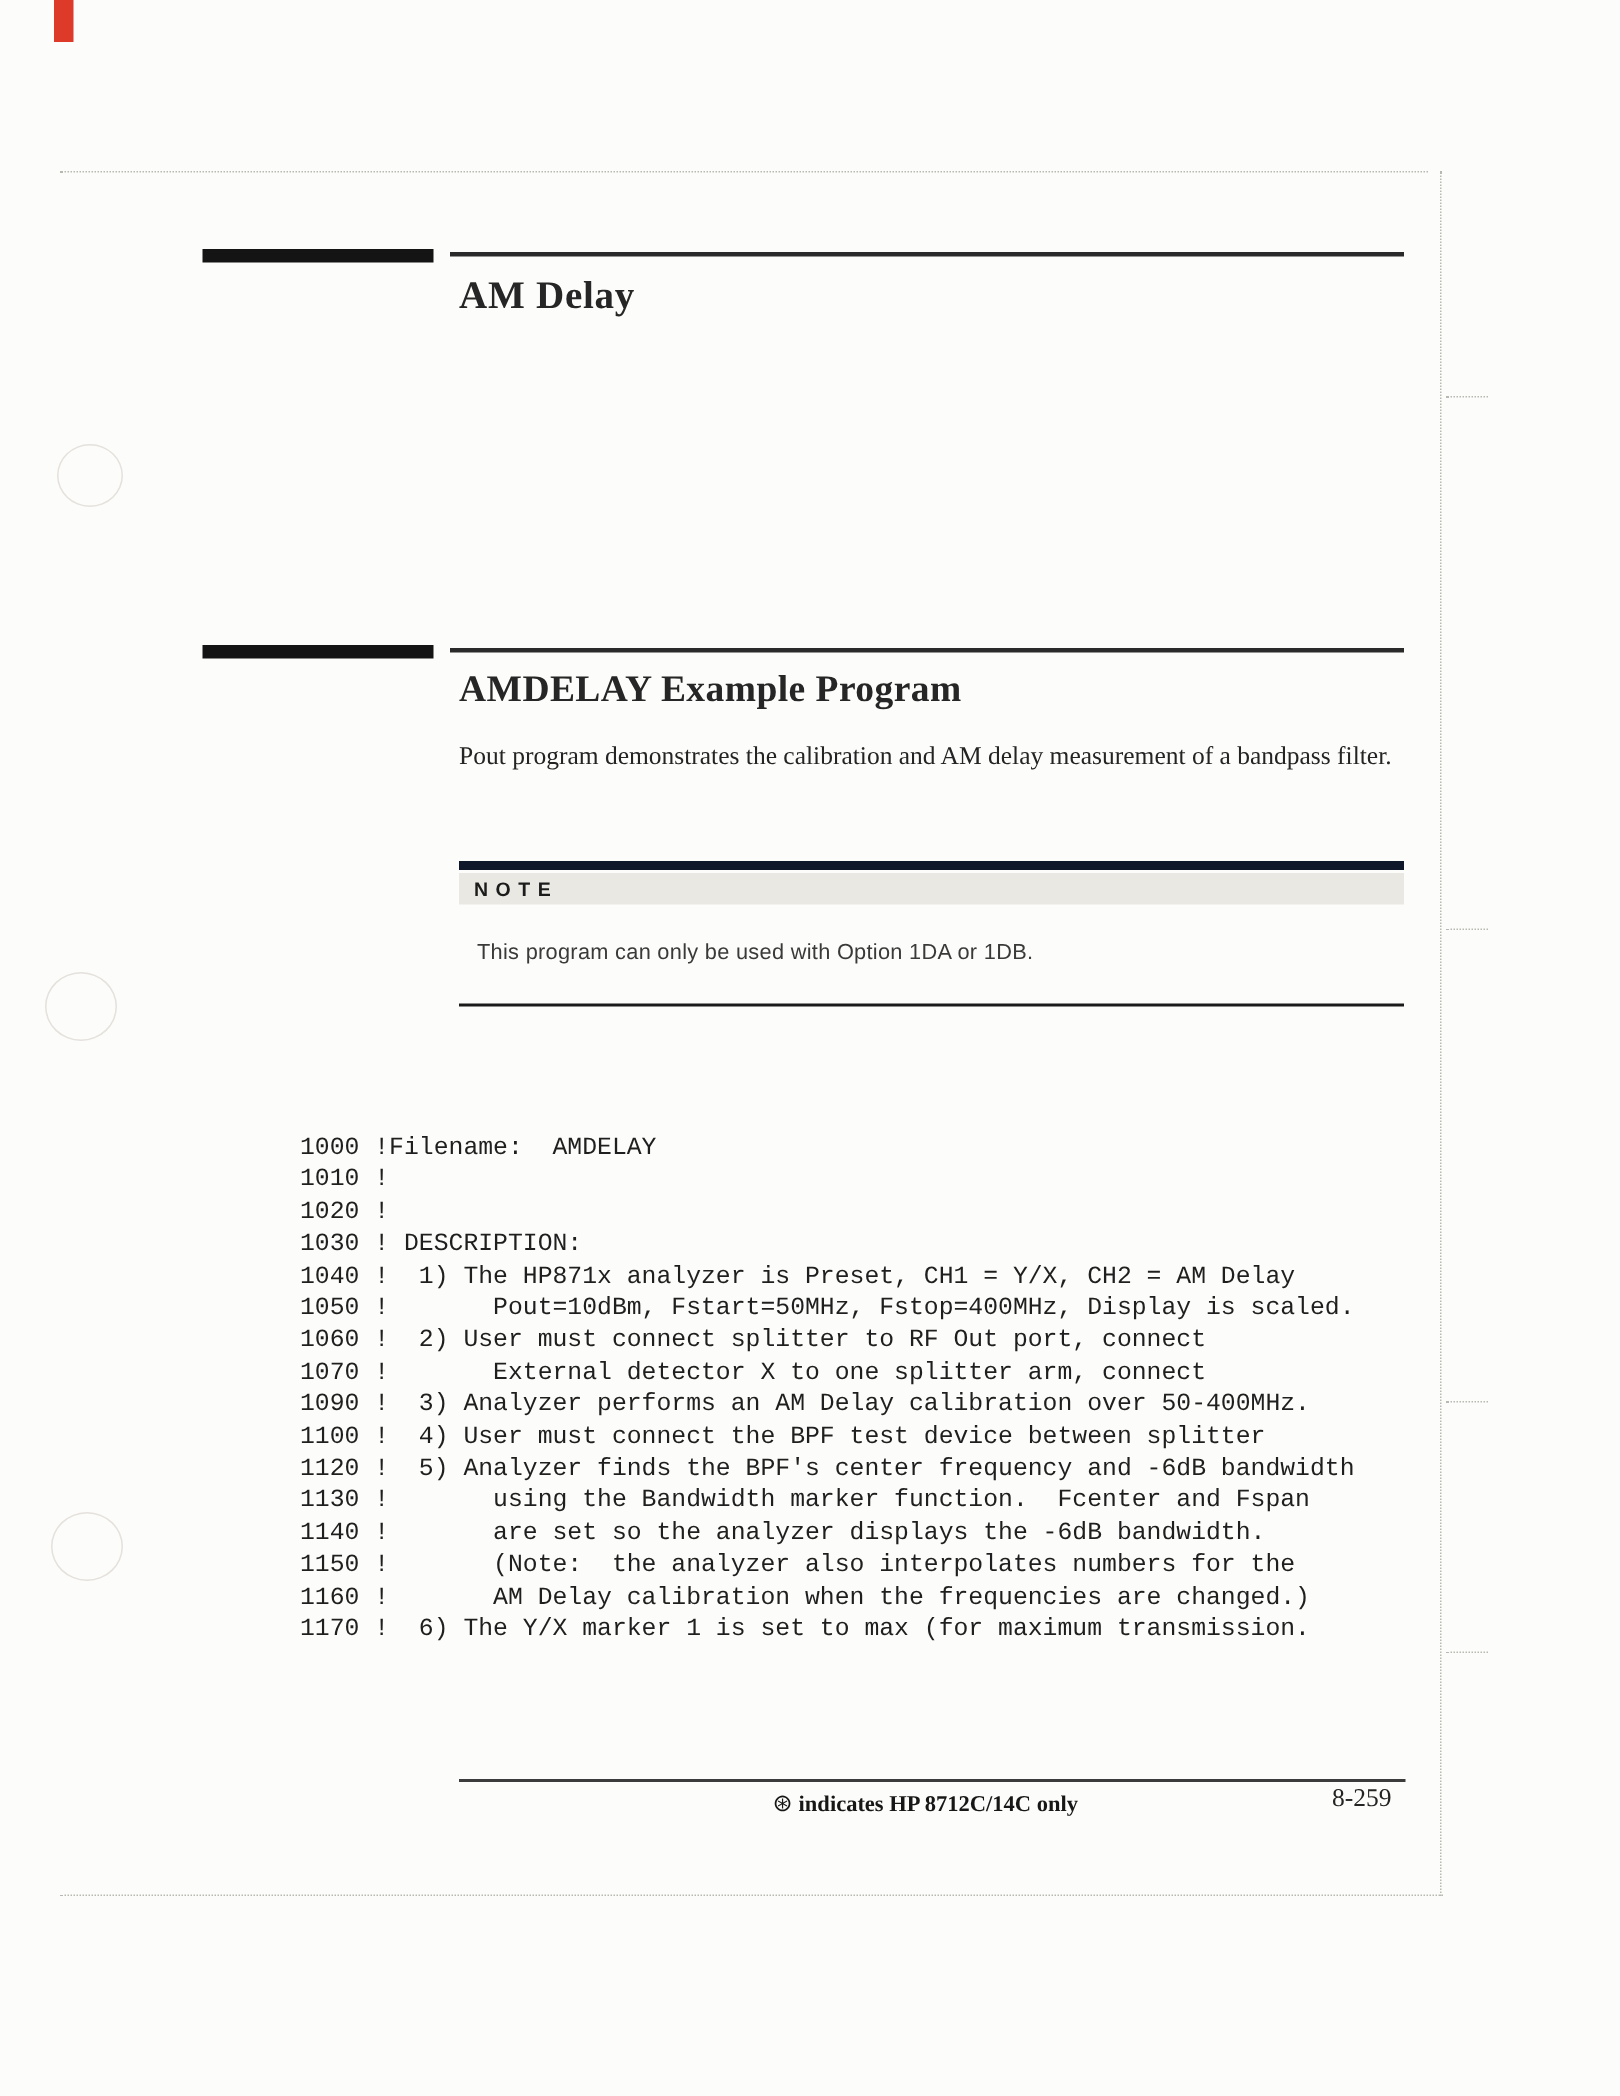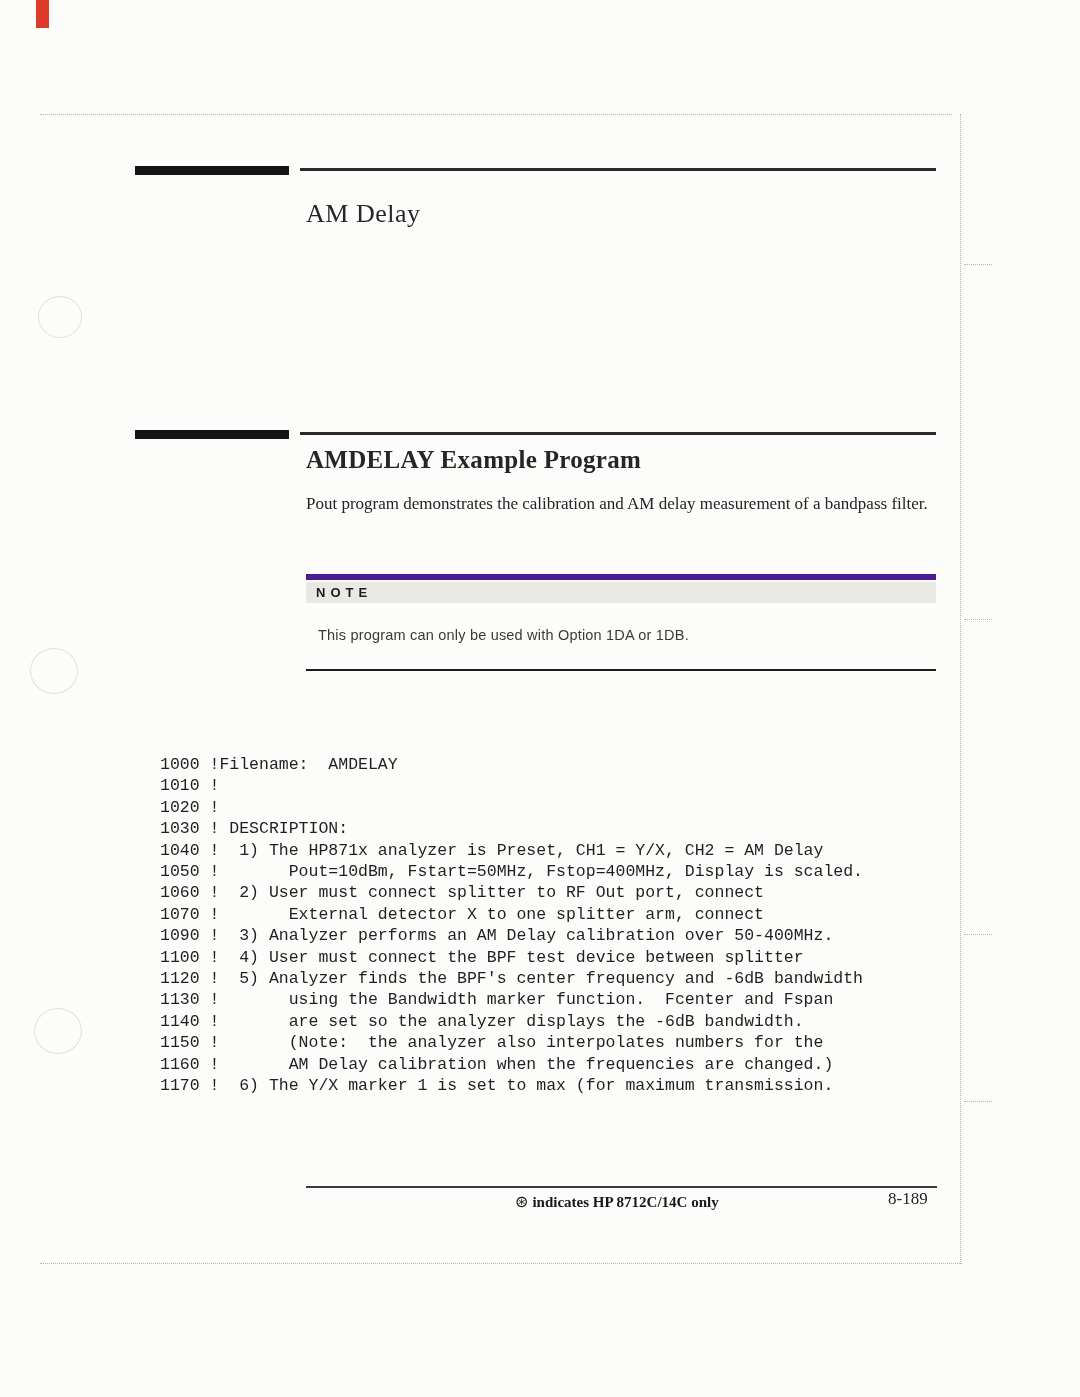--- a/index.html
+++ b/index.html
@@ -31,35 +31,35 @@
   
   .thick-bar { background:#141414; height:9px; }
   .bar1 { left:135px; top:166px; width:154px; }
   .bar2 { left:135px; top:430px; width:154px; }
   .thin-rule { background:#2a2a2a; height:3px; }
   .rule1 { left:300px; top:168px; width:636px; }
   .rule2 { left:300px; top:432px; width:636px; }
 
   .section-title {
     left:306px; top:182px;
-    font-size:26px; font-weight:400; letter-spacing:.5px; color:#262626;margin-top:17px;
+    font-size:26px; font-weight:700; letter-spacing:.5px; color:#262626;
   }
   .subsection-title {
     left:306px; top:446px;
     font-size:25px; font-weight:700; letter-spacing:.3px; color:#262626;
   }
   .intro {
     left:306px; top:492px; width:622px;
     font-size:17px; line-height:24px; color:#242424;
   }
 
   
   .note-box {
     left:306px; top:574px; width:630px;
-    border-top:6px solid #4c1d95;
+    border-top:6px solid #0f172a;
     border-bottom:2px solid #1a1a1a;
     padding-bottom:26px;
     background:transparent;
   }
   .note-label-strip {
     background:#e9e8e3;
     margin-top:2px;
     padding:3px 10px 3px 10px;
     font-family:"Liberation Sans", sans-serif;
     font-size:13px; font-weight:bold; letter-spacing:5px; color:#1c1c1c;
@@ -69,21 +69,21 @@
     font-family:"Liberation Sans", sans-serif;
     font-size:14.5px; color:#3a3a38; letter-spacing:.2px;
   }
 
   
   .code {
     left:160px; top:754px; width:790px;
     font-family:"Liberation Mono","DejaVu Sans Mono", monospace;
     font-size:16.5px; line-height:21.4px; color:#1f1f1f;
   }
-  .code-line { white-space:pre; min-height:21.4px; }
+  .code-line { white-space:pre; min-height:21.4px;margin-left:40px; }
 
   
   .footer-rule { left:306px; top:1186px; width:631px; height:2px; background:#3c3c3c; }
   .footer-note {
     left:515px; top:1192px;
     font-family:Liberation Serif, serif;
     font-size:15px; font-weight:bold; color:#171717;
   }
   .footer-note .sym { font-weight:normal; font-size:16px; margin-right:4px; }
   .page-number {
@@ -136,13 +136,13 @@
   <div class="code-line">1140 !       are set so the analyzer displays the -6dB bandwidth.</div>
   <div class="code-line">1150 !       (Note:  the analyzer also interpolates numbers for the</div>
   <div class="code-line">1160 !       AM Delay calibration when the frequencies are changed.)</div>
   <div class="code-line">1170 !  6) The Y/X marker 1 is set to max (for maximum transmission.</div>
 </div>
 
 <div class="abs footer-rule"></div>
 <div class="abs footer-note">
   <span class="sym">⊛</span><span>indicates HP 8712C/14C only</span>
 </div>
-<div class="abs page-number">8-189</div>
+<div class="abs page-number">8-259</div>
 
 </body></html>

